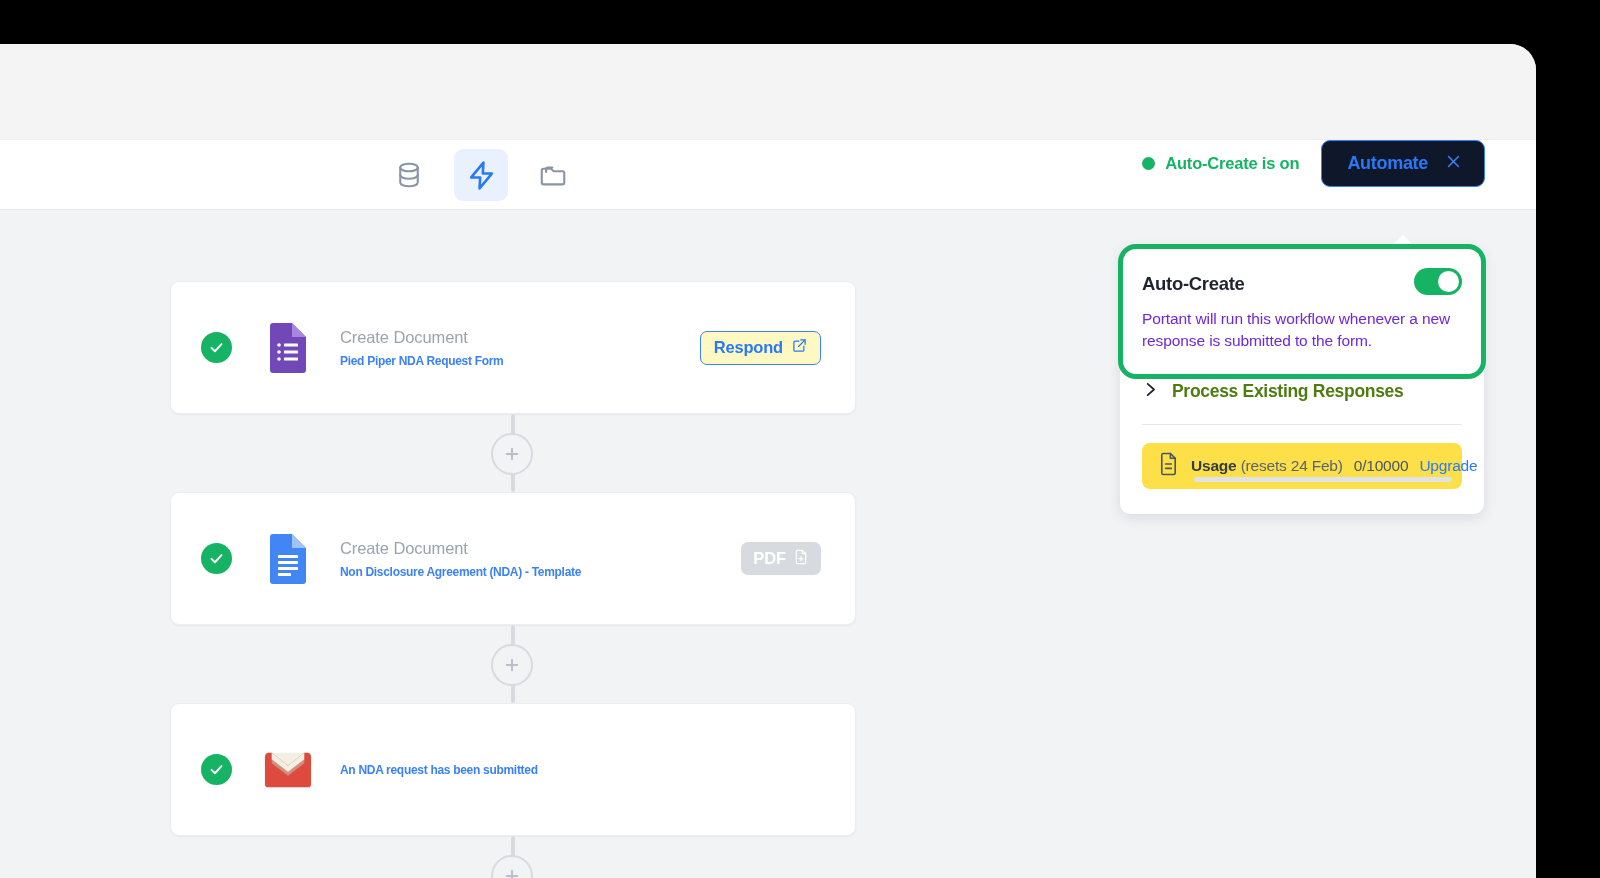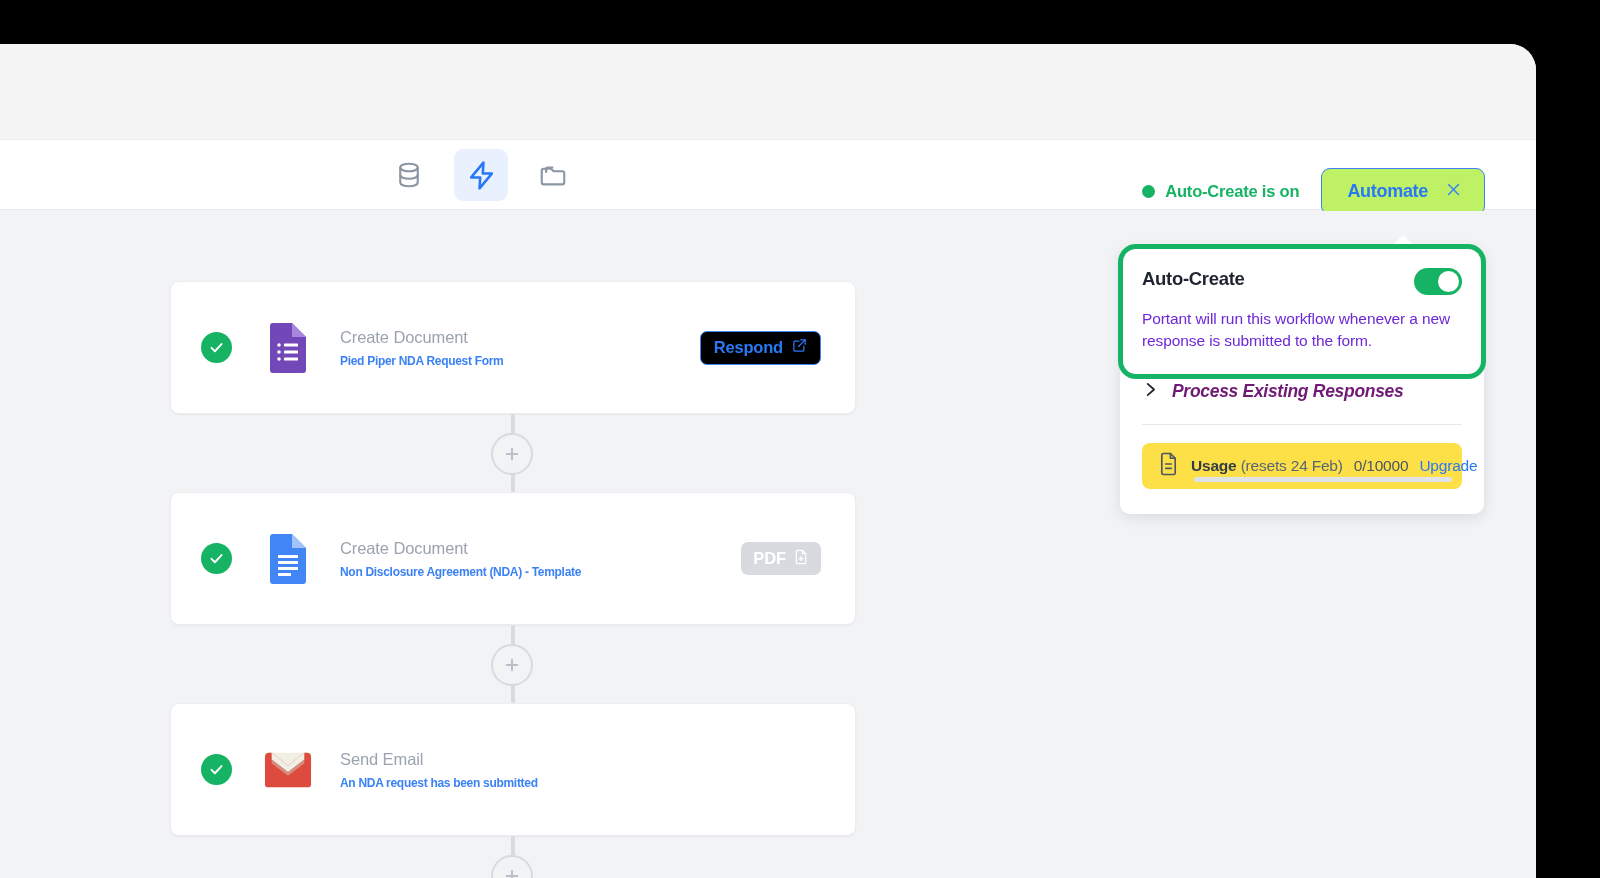--- a/index.html
+++ b/index.html
@@ -69,21 +69,21 @@
     justify-content: center;
     cursor: pointer;
     background: transparent;
   }
   .tool-btn.active { background: #eaf1fe; }
   .tool-btn svg { display: block; }
 
   .toolbar-right {
     position: absolute;
     right: 51px;
-    top: 28px;
+    top: 0;
     display: flex;
     align-items: center;
     gap: 22px;
   }
 
   .status-pill {
     display: flex;
     align-items: center;
     gap: 10px;
     font-size: 16.5px;
@@ -99,21 +99,21 @@
   }
 
   .automate-btn {
     display: flex;
     align-items: center;
     gap: 17px;
     height: 47px;
     padding: 0 22px 0 25px;
     border: 1.6px solid #3b82f6;
     border-radius: 9px;
-    background: #bef264;
+    background: #0f172a;
     cursor: pointer;
   }
   .automate-btn .label {
     font-size: 18px;
     font-weight: bold;
     color: #2979f6;
     letter-spacing: -0.3px;
   }
   .automate-btn .x { color: #3b82f6; }
 
@@ -189,21 +189,21 @@
   .card-action { flex: 0 0 auto; padding-right: 34px; }
 
   .respond-btn {
     display: inline-flex;
     align-items: center;
     gap: 9px;
     height: 34px;
     padding: 0 13px;
     border: 1.4px solid #3b82f6;
     border-radius: 7px;
-    background: #000000;
+    background: #fef9c3;
     font-size: 16.5px;
     font-weight: bold;
     color: #2979f6;
     letter-spacing: -0.2px;
     cursor: pointer;
     white-space: nowrap;
   }
 
   .pdf-badge {
     display: inline-flex;
@@ -282,21 +282,21 @@
     height: 135px;
     border: 5px solid #16b364;
     border-radius: 18px;
     pointer-events: none;
   }
 
   .panel-sec { padding: 22px 22px 0 22px; }
 
   .panel-head {
     display: flex;
-    align-items: flex-start;
+    align-items: flex-end;
     justify-content: space-between;
   }
   .panel-title {
     font-size: 18.5px;
     font-weight: bold;
     color: #1f2430;
     letter-spacing: -0.3px;
   }
   .toggle {
     width: 48px; height: 27px;
@@ -327,23 +327,22 @@
     display: flex;
     align-items: center;
     gap: 13px;
     padding: 29px 22px 0 22px;
     cursor: pointer;
   }
   .panel-row .chev { display: block; flex: 0 0 auto; }
   .panel-row .label {
     font-size: 17.5px;
     font-weight: bold;
-    color: #701a75;
+    color: #4d7c0f;
     letter-spacing: -0.3px;
-    font-style: italic;
   }
 
   .panel-divider {
     margin: 22px 22px 0 22px;
     height: 1px;
     background: #e4e7ec;
   }
 
   .usage {
     margin: 18px 22px 20px 22px;
@@ -563,21 +562,20 @@
             <svg width="50" height="40" viewBox="0 0 50 40">
               <rect x="1" y="2" width="48" height="36" rx="3" fill="#f2efe4"></rect>
               <path d="M1 5a3 3 0 0 1 3-3h3l18 14L43 2h3a3 3 0 0 1 3 3v3L25 27 1 8V5z" fill="#d9d7c6"></path>
               <path d="M1 6.5C1 3.9 2.9 2 5.2 2H8l17 13.5V38H4.2A3.2 3.2 0 0 1 1 34.8V6.5z" fill="#dd4b3e"></path>
               <path d="M49 6.5C49 3.9 47.1 2 44.8 2H42L25 15.5V38h20.8A3.2 3.2 0 0 0 49 34.8V6.5z" fill="#dd4b3e"></path>
               <path d="M8 2l17 13.5L42 2v7L25 22 8 9V2z" fill="#f2efe4"></path>
               <path d="M8 9l17 13 17-13v4L25 26 8 13V9z" fill="#c8c6b4" opacity="0.55"></path>
             </svg>
           </div>
           <div class="card-text">
-            <div class="card-kind">Send Email</div>
             <div class="card-title">An NDA request has been submitted</div>
           </div>
           <div class="card-action"></div>
         </div>
 
         <div class="connector tail">
           <div class="line"></div>
           <div class="plus">
             <span>
               <svg width="18" height="18" viewBox="0 0 24 24" fill="none" stroke="#b9bfc8" stroke-width="2.6" stroke-linecap="round">

